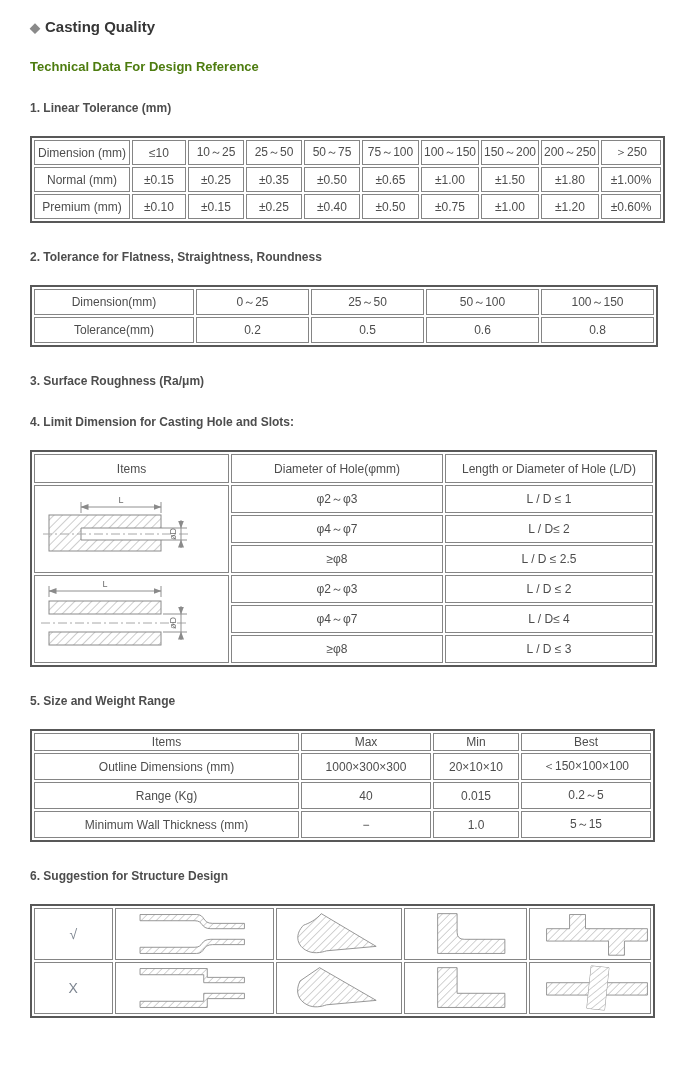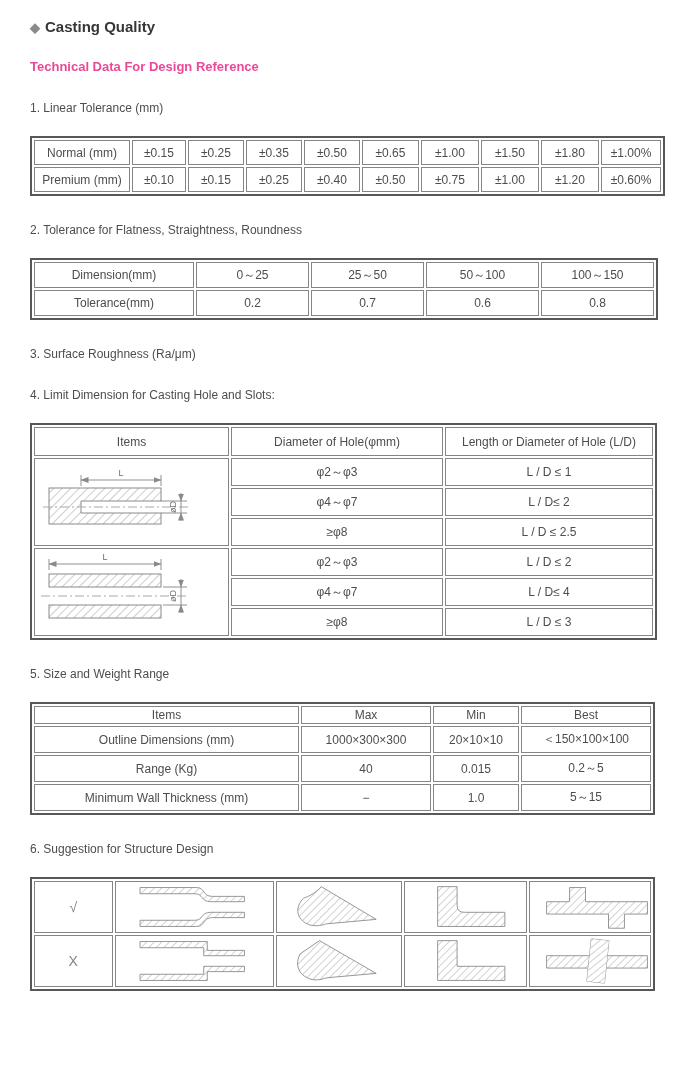--- a/index.html
+++ b/index.html
@@ -1,21 +1,21 @@
 <!DOCTYPE html>
 <html><head>
 <meta charset="utf-8">
 <style>
   html,body{margin:0;padding:0;background:#fff;}
   body{width:680px;font-family:"Liberation Sans",sans-serif;color:#4d4d4d;}
   .content{padding:18px 25px 11px 30px;width:625px;}
   .title-row{font-size:15px;line-height:17px;font-weight:bold;color:#363636;}
   .diamond{color:#8a8a8a;font-size:13px;margin-right:5px;}
-  .subtitle{margin-top:24px;font-size:13px;line-height:14px;font-weight:bold;color:#ec4899;}
-  .sec-h{margin-top:28px;font-size:12px;line-height:13px;color:#4d4d4d;}
+  .subtitle{margin-top:24px;font-size:13px;line-height:14px;font-weight:bold;color:#4d7c0f;}
+  .sec-h{margin-top:28px;font-size:12px;line-height:13px;color:#4d4d4d;font-weight:bold;}
   table.t{margin-top:21px;width:625px;table-layout:fixed;border-collapse:separate;border-spacing:2px;border:2px solid #585858;background:#fff;}
   table.t td,table.t th{border:1px solid #858585;background:#fff;text-align:center;vertical-align:middle;font-size:12px;font-weight:normal;color:#4d4d4d;padding:1px 2px;overflow:hidden;white-space:nowrap;}
   .t1 td{height:21px;}
   .t2 td{height:22px;}
   .t3 td{height:21px;}
   .t4 th{height:25px;}
   .t4 td{height:23px;}
   .t5 td{height:23px;margin-top:34px;}
   .t6 td{height:48px;}
   .diag-cell{padding:0;}
@@ -59,20 +59,32 @@
         <col style="width:56px">
         <col style="width:56px">
         <col style="width:56px">
       <col style="width:57px">
         <col style="width:58px">
         <col style="width:58px">
         <col style="width:58px">
         <col style="width:60px">
     </colgroup>
     <tbody>
+        <tr>
+      <td>Dimension (mm)</td>
+      <td>≤10</td>
+      <td>10～25</td>
+      <td>25～50</td>
+      <td>50～75</td>
+      <td>75～100</td>
+      <td>100～150</td>
+      <td>150～200</td>
+      <td>200～250</td>
+      <td>＞250</td>
+    </tr>
     <tr>
       <td>Normal (mm)</td>
       <td>±0.15</td>
       <td>±0.25</td>
       <td>±0.35</td>
       <td>±0.50</td>
       <td>±0.65</td>
       <td>±1.00</td>
       <td>±1.50</td>
       <td>±1.80</td>
@@ -106,21 +118,21 @@
         <tr>
       <td>Dimension(mm)</td>
       <td>0～25</td>
       <td>25～50</td>
       <td>50～100</td>
       <td>100～150</td>
     </tr>
     <tr>
       <td>Tolerance(mm)</td>
       <td>0.2</td>
-      <td>0.7</td>
+      <td>0.5</td>
       <td>0.6</td>
       <td>0.8</td>
     </tr>
   </tbody>
     </table>
 
   <div class="sec-h">3. Surface Roughness (Ra/μm)</div>
 
   <div class="sec-h">4. Limit Dimension for Casting Hole and Slots:</div>
   <table class="t t4">

